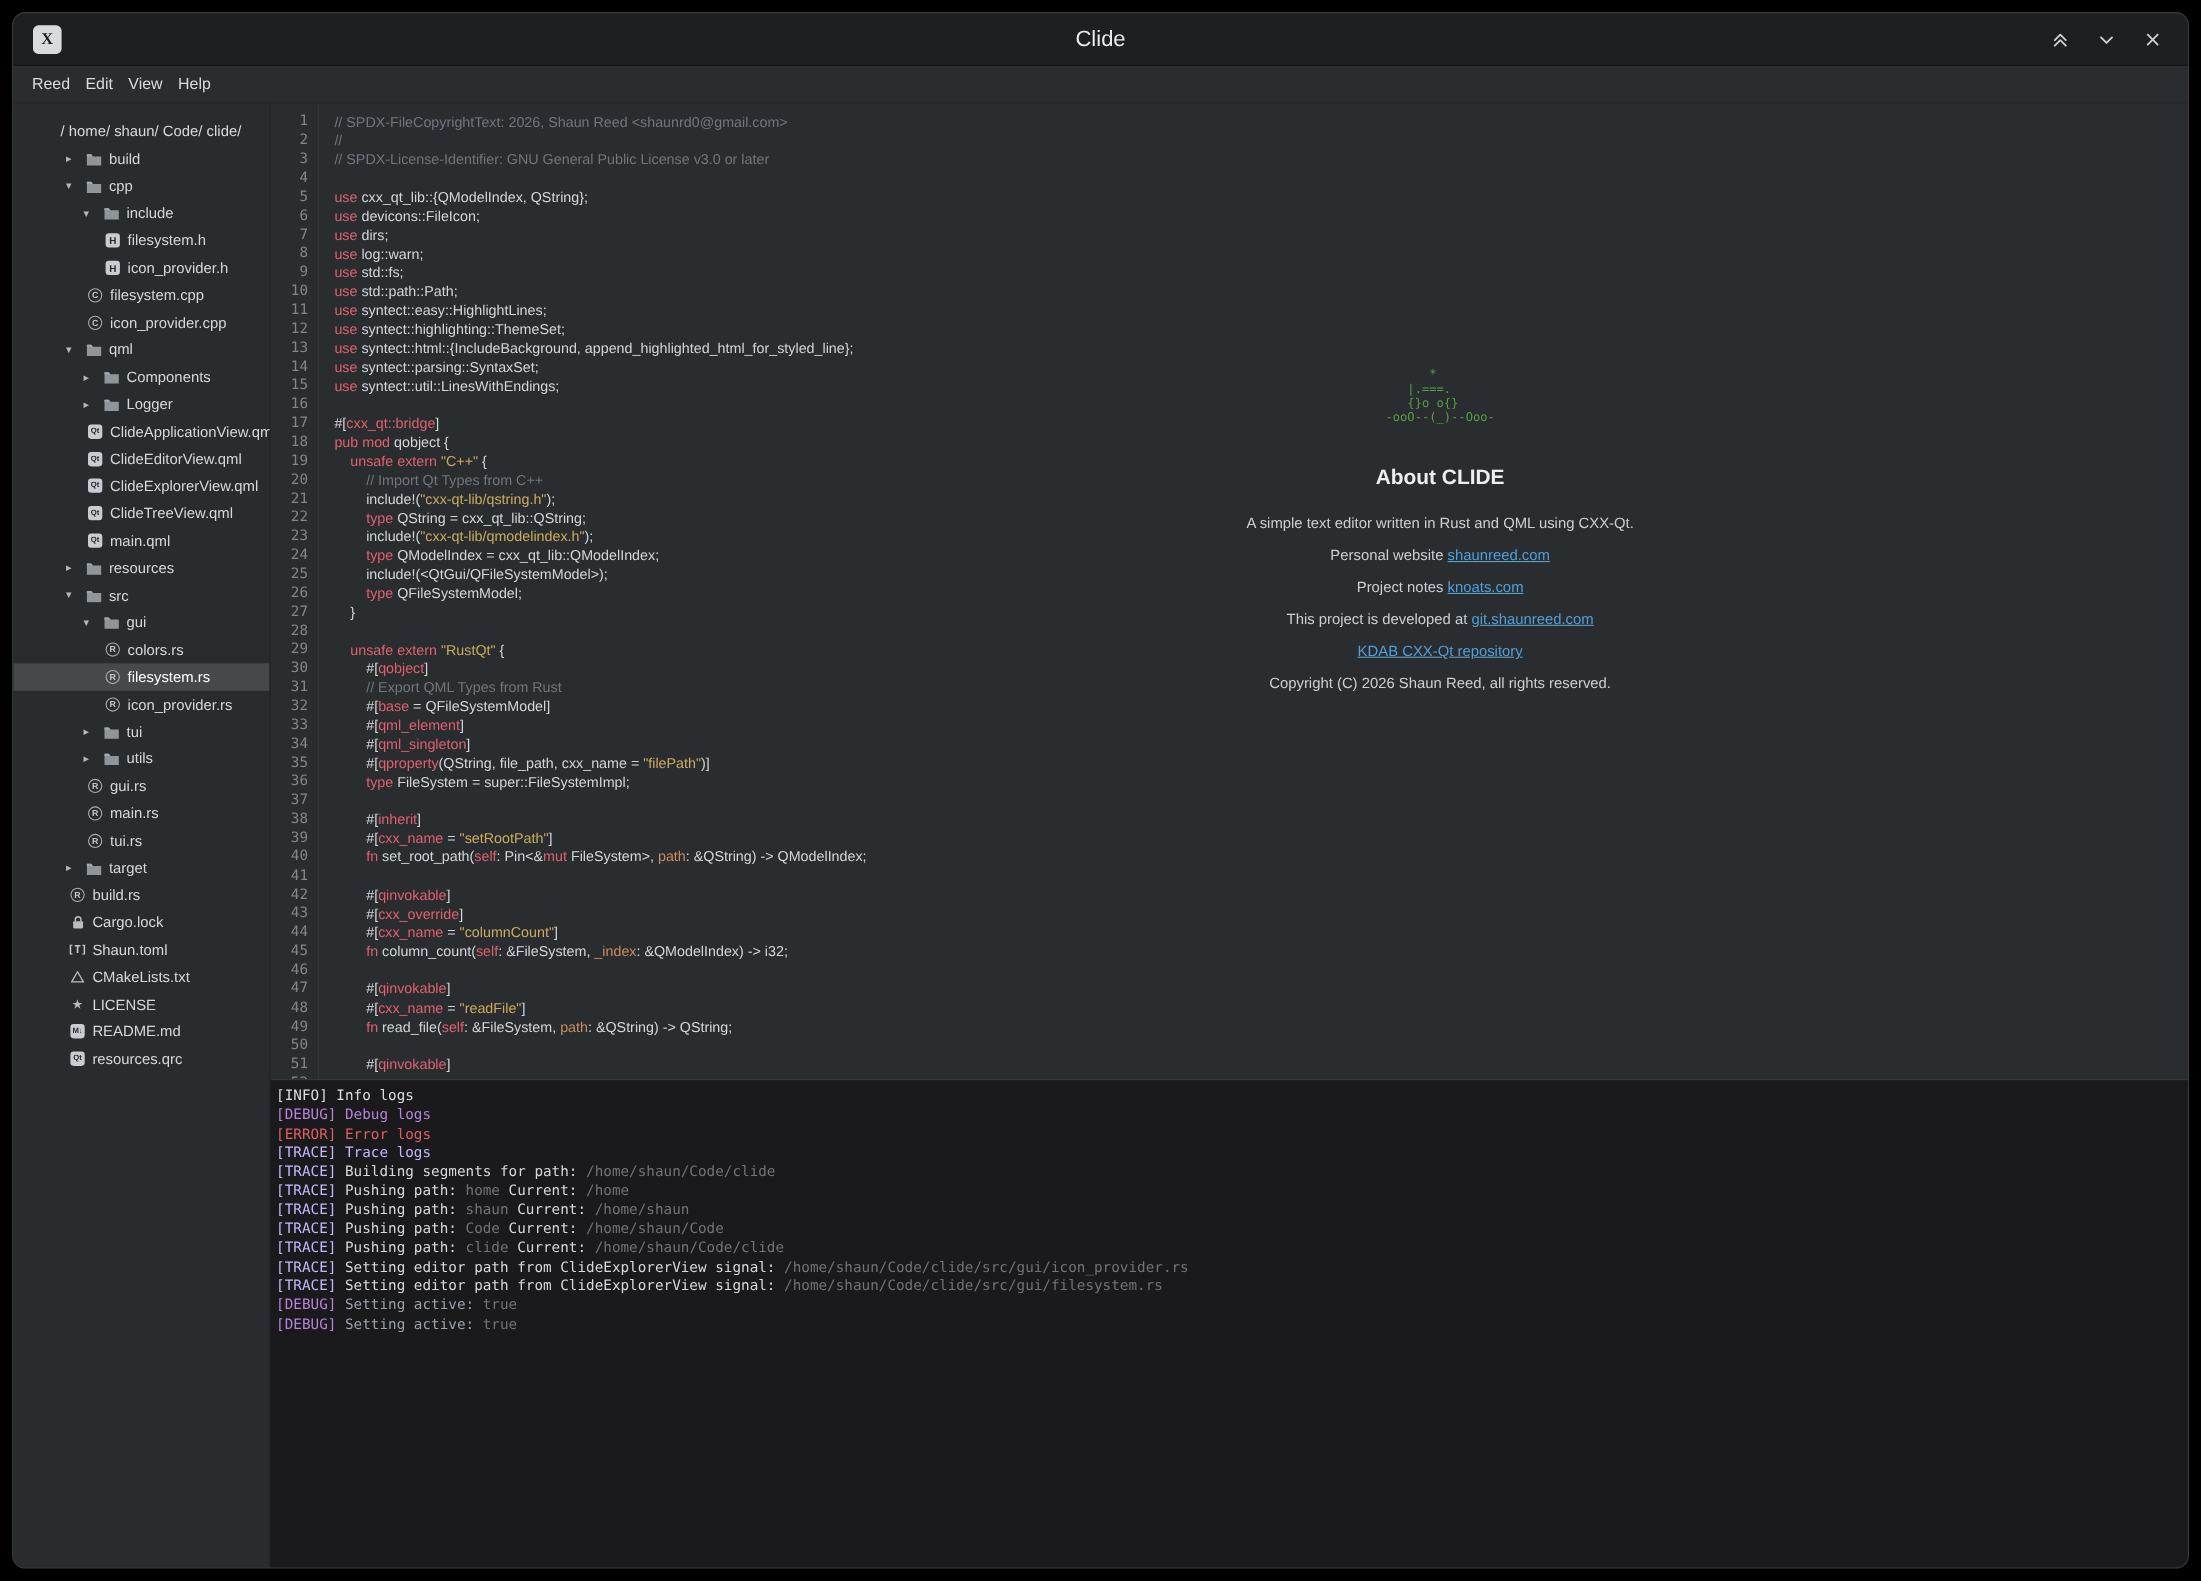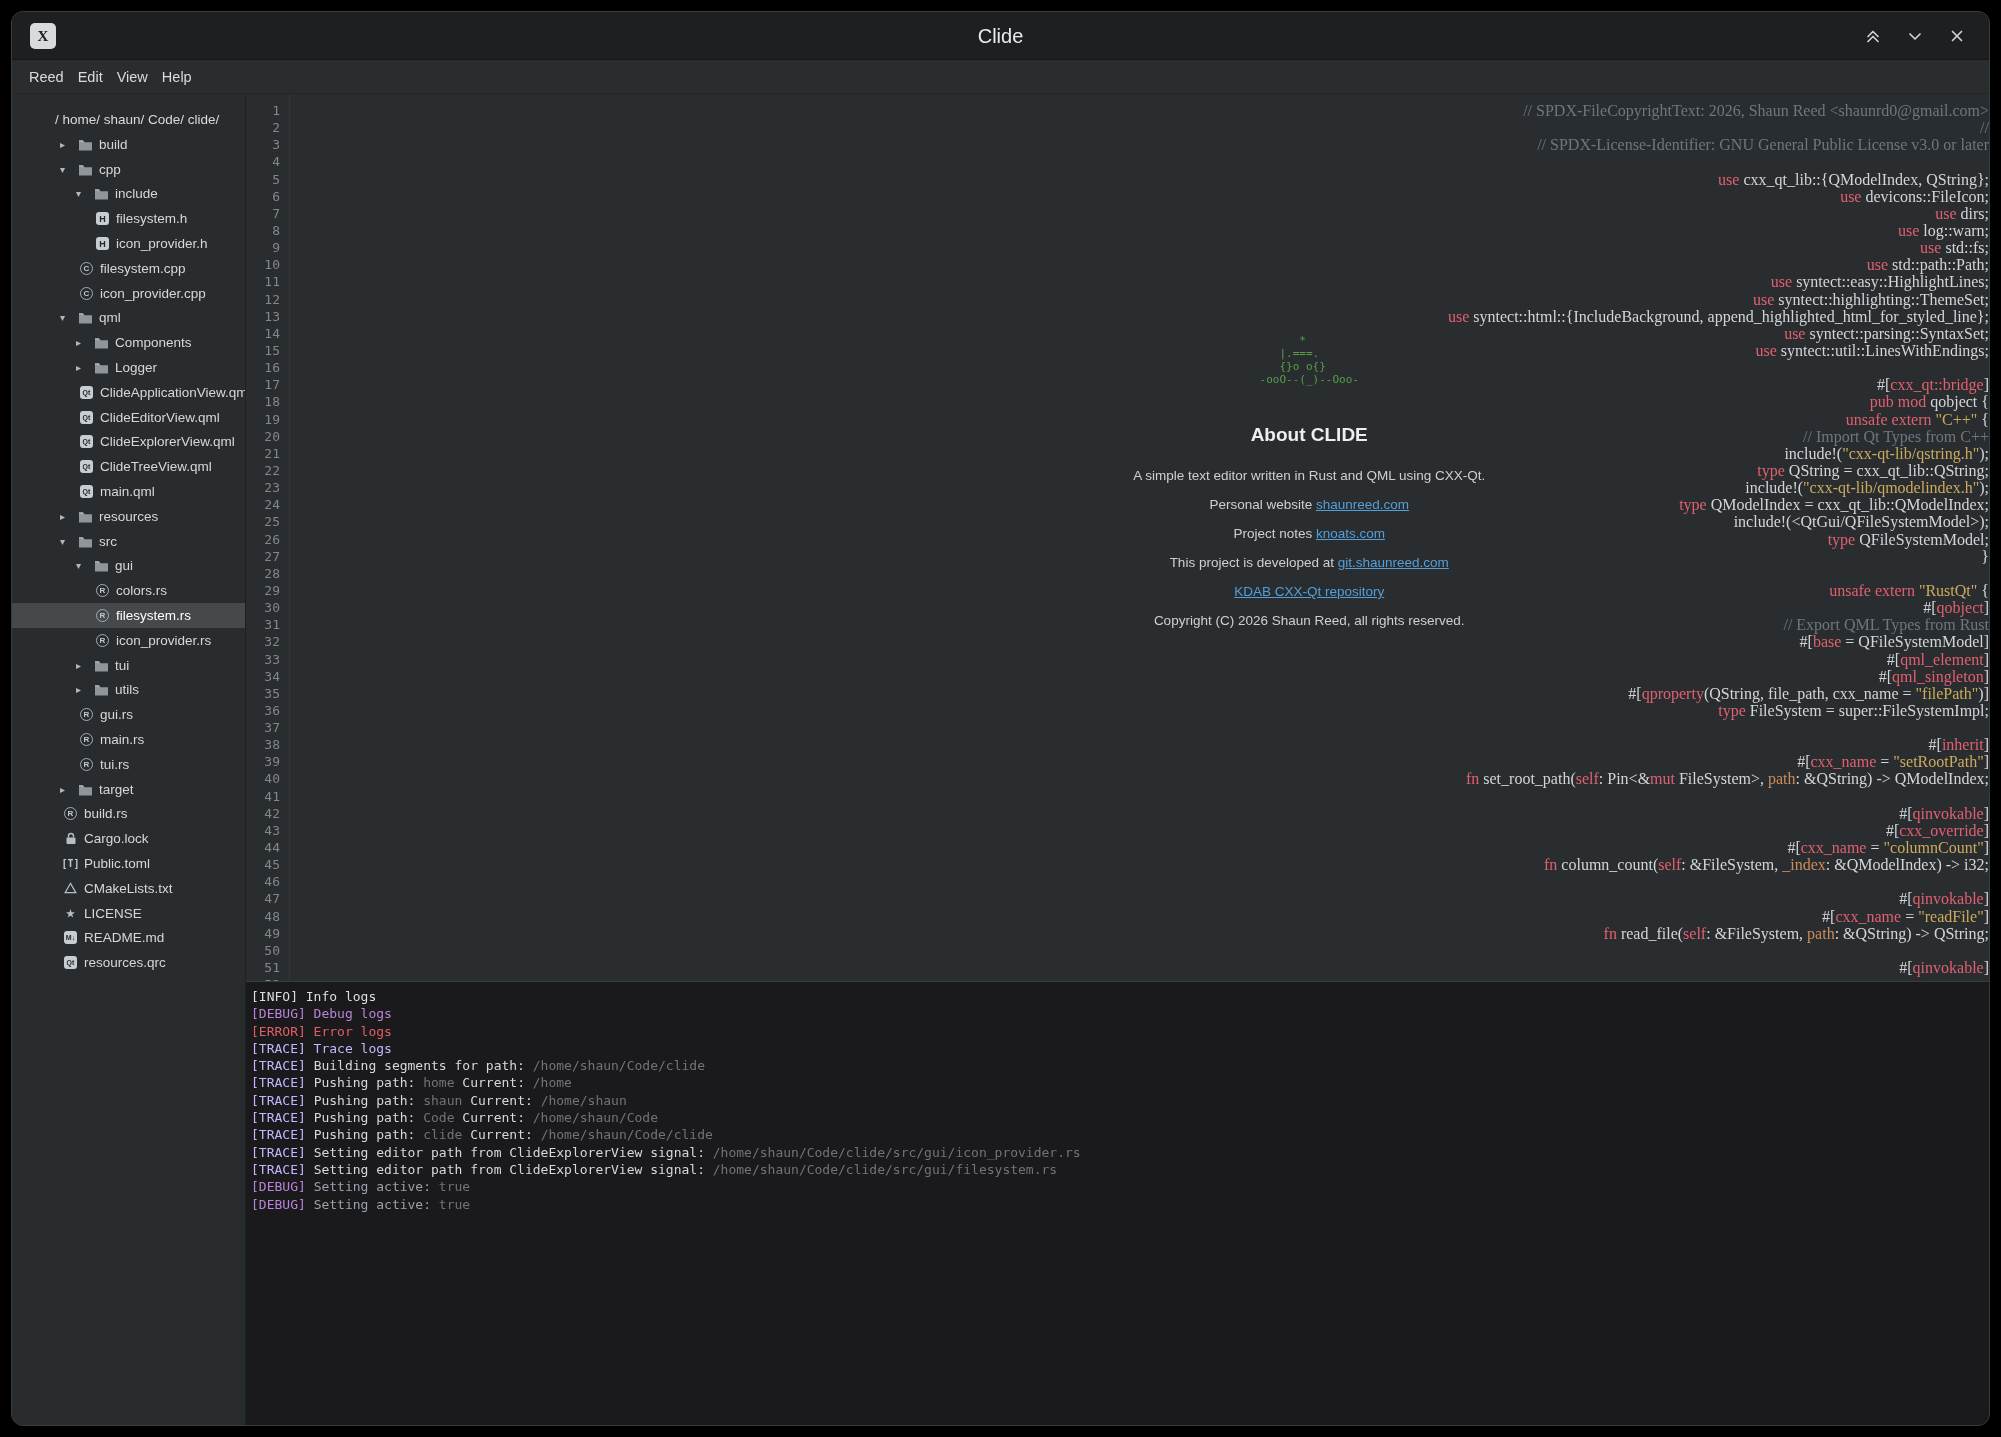--- a/index.html
+++ b/index.html
@@ -53,21 +53,21 @@
   .main { flex:1; display:flex; flex-direction:column; min-width:0; }
 
   
   .editor-wrap { flex:1; position:relative; background:#2a2d2f; display:flex;
                  overflow:hidden; min-height:0; }
   .gutter { width:44px; flex:none; text-align:right; padding:8px 9px 0 0;
             color:#82878c; border-right:1px solid #333638;
             font-family:"DejaVu Sans Mono", monospace; font-size:13px; }
   .gl { height:17.15px; line-height:17.15px; }
   .code { flex:1; padding:8px 0 0 14px; overflow:hidden;
-          font-family:Liberation Serif, serif; font-size:16px;text-align:right; }
+          font-family:Liberation Sans, sans-serif; font-size:13px; }
   .cl { height:17.15px; line-height:17.15px; white-space:pre; color:#d3d6d9; }
   .tok-t { color:#d3d6d9; }
   .tok-k { color:#e06070; }
   .tok-s { color:#ccaa5e; }
   .tok-c { color:#6f767f; }
   .tok-o { color:#cc8c5c; }
 
   
   .about { position:absolute; left:61%; top:240px; transform:translateX(-50%);
            width:620px; text-align:center; }
@@ -356,21 +356,21 @@
                 <rect x="1.5" y="5.5" width="9" height="6.5" rx="1" fill="#b6bdc3"></rect>
                 <path d="M3.5 5.5V4a2.5 2.5 0 0 1 5 0v1.5" fill="none" stroke="#b6bdc3" stroke-width="1.4"></path>
               </svg>
             </span>
             <span>Cargo.lock</span>
           </div>
           <div class="tree-row" style="padding-left: 50px;">
             <span class="ticon">
               <span class="badge badge-brackets">[T]</span>
             </span>
-            <span>Public.toml</span>
+            <span>Shaun.toml</span>
           </div>
           <div class="tree-row" style="padding-left: 50px;">
             <span class="ticon">
               <svg width="13" height="12" viewBox="0 0 14 13">
                 <path d="M7 1.5 12.8 11.5H1.2z" fill="none" stroke="#b6bdc3" stroke-width="1.3"></path>
               </svg>
             </span>
             <span>CMakeLists.txt</span>
           </div>
           <div class="tree-row" style="padding-left: 50px;">

